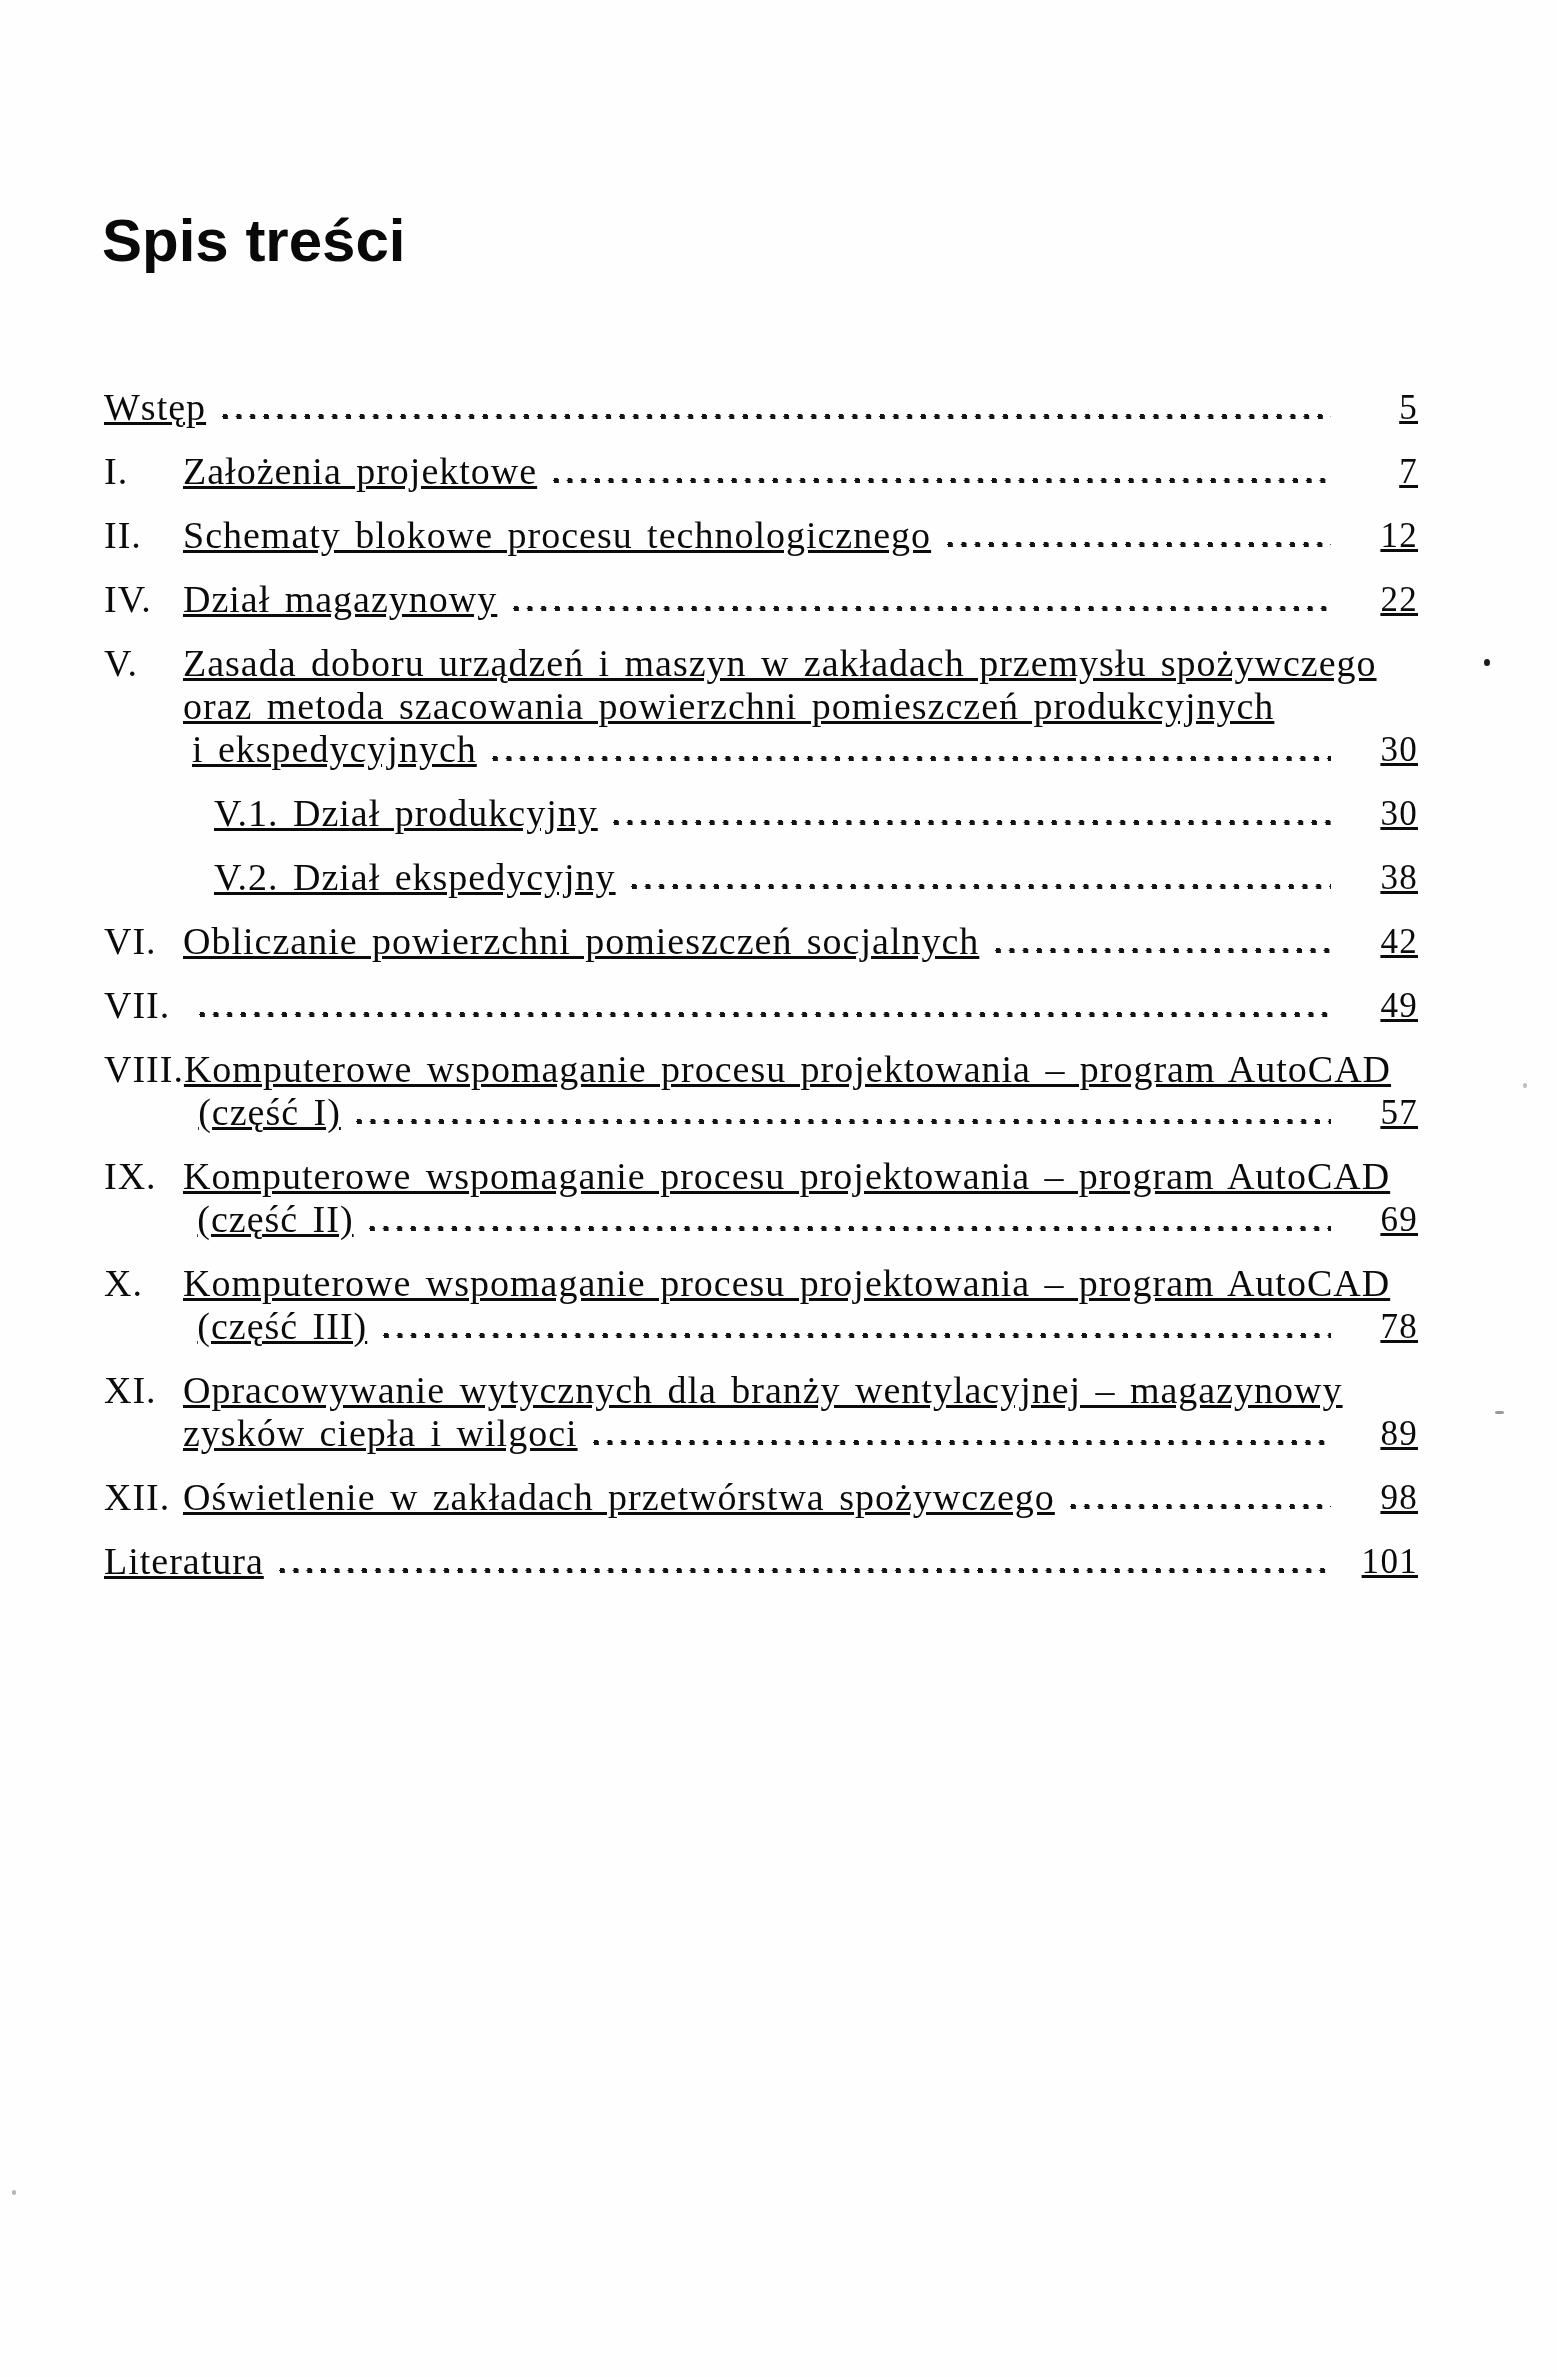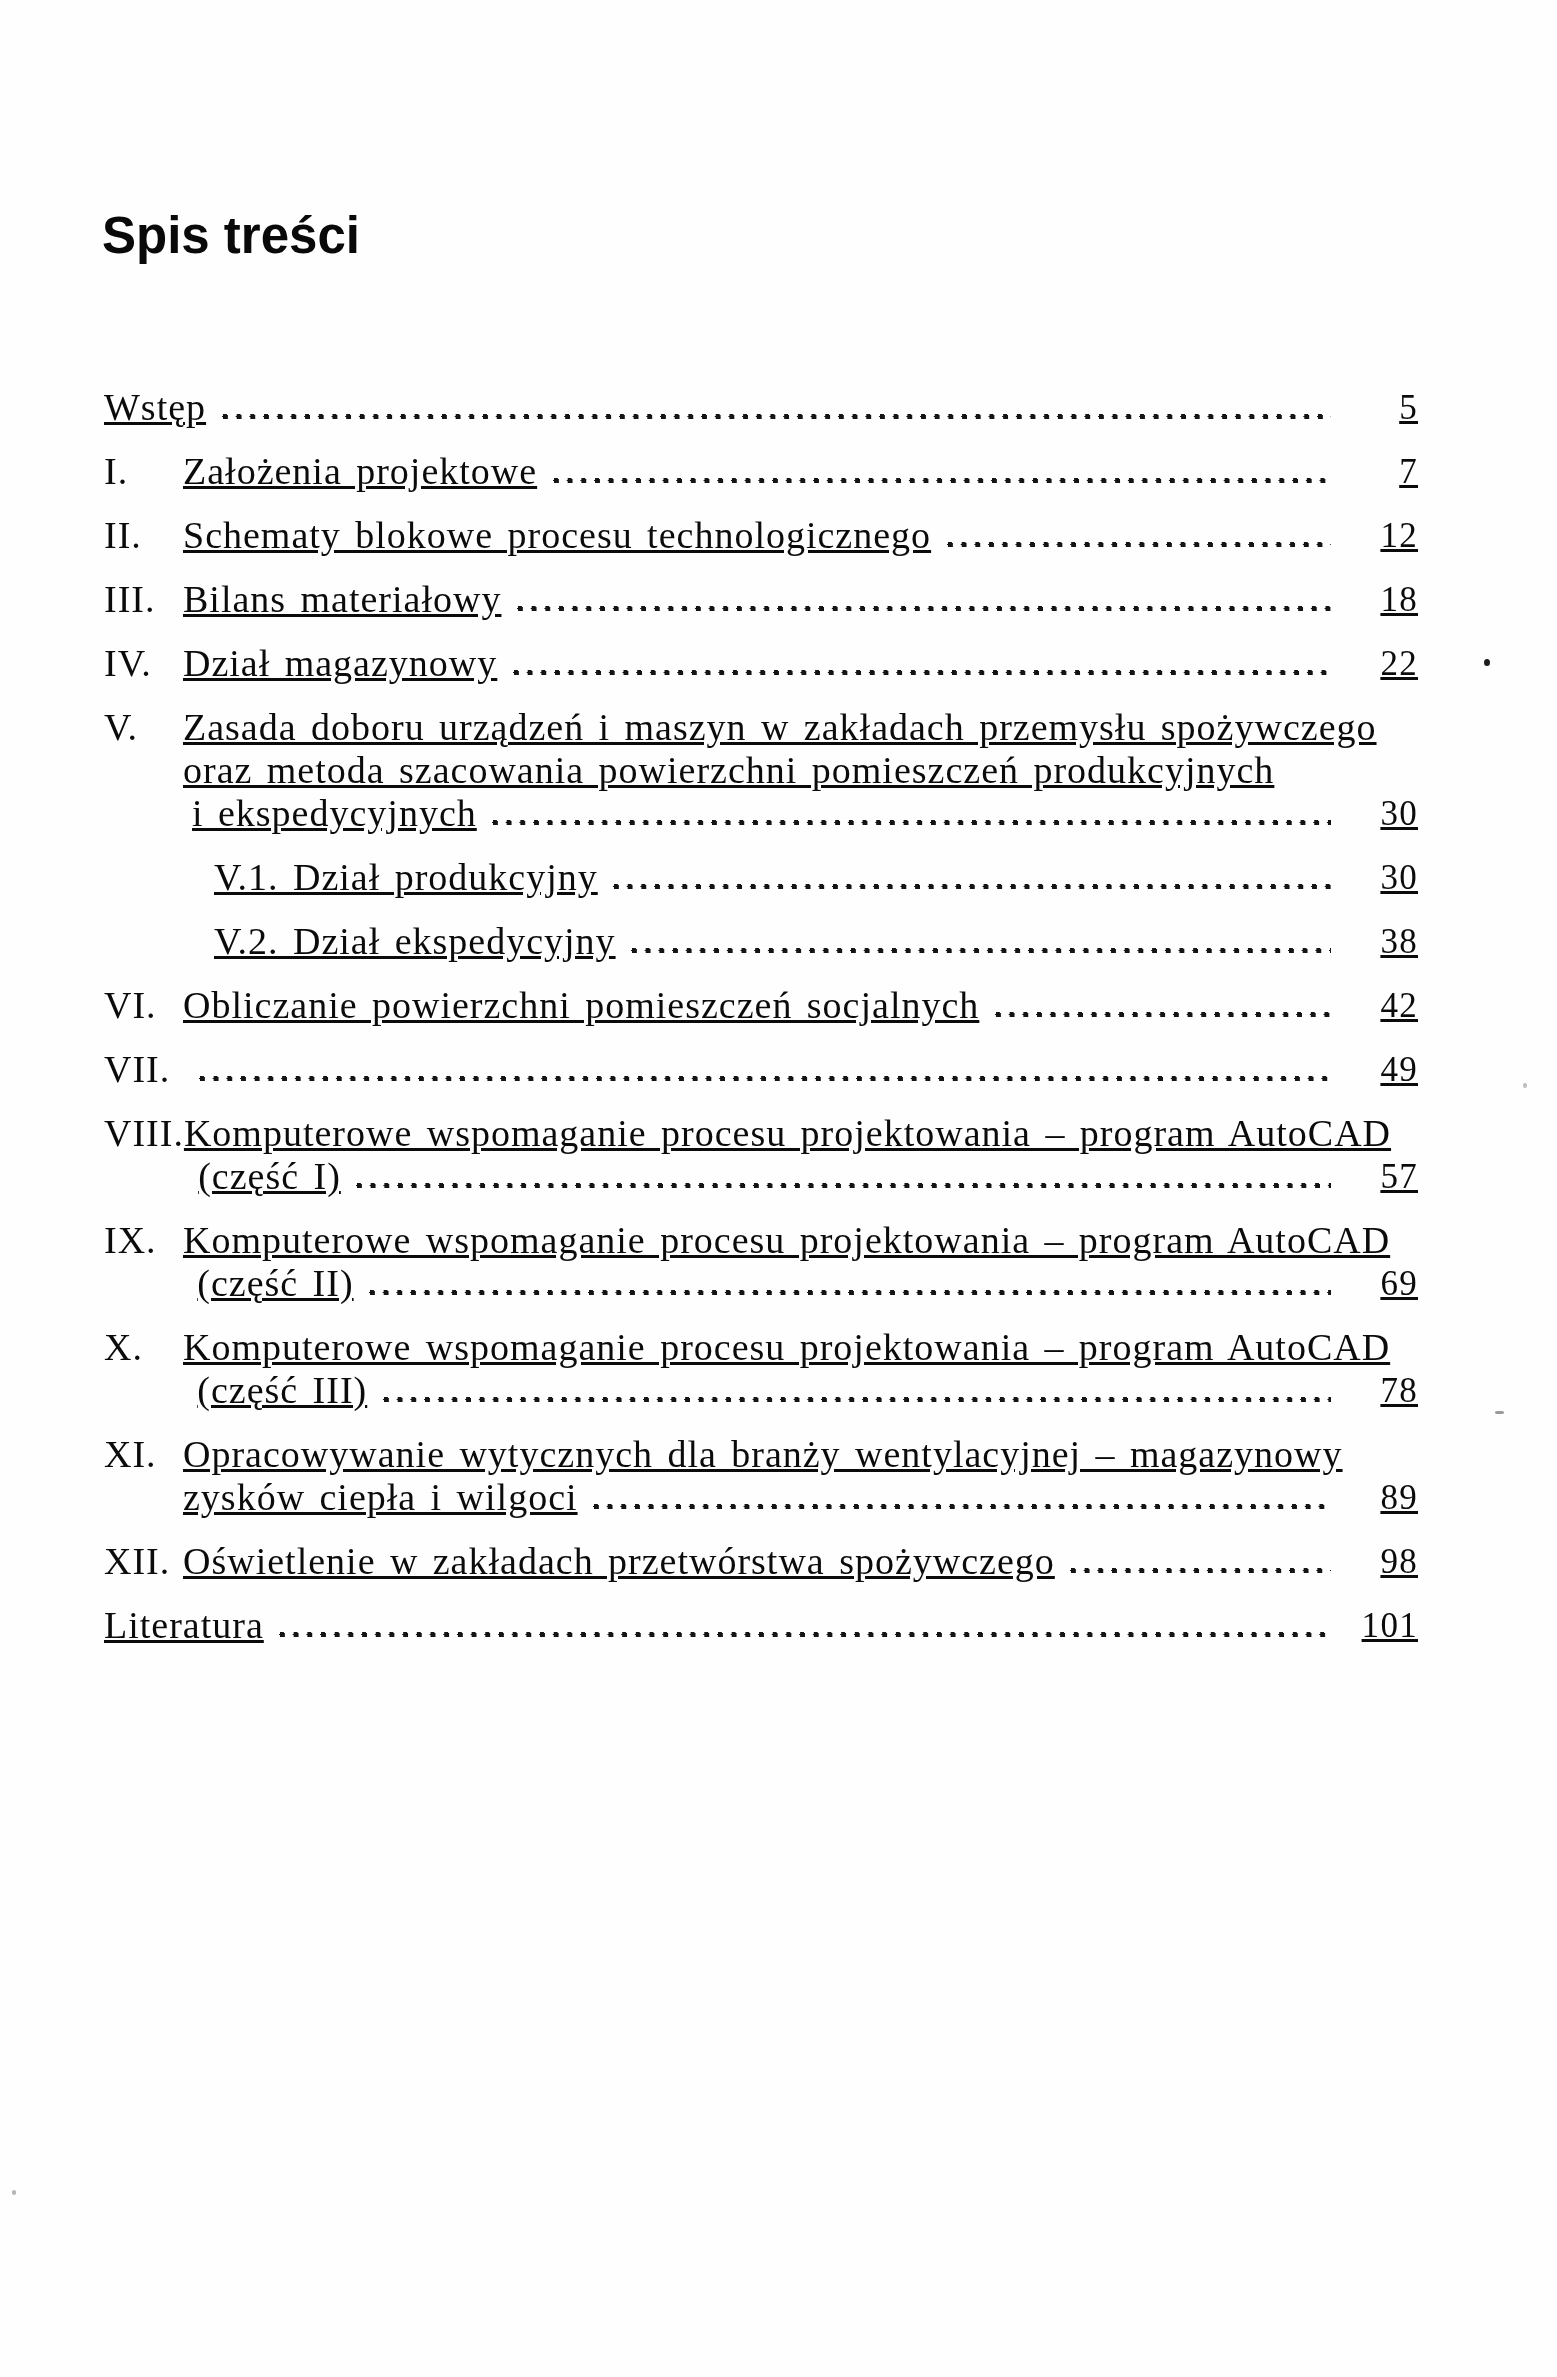--- a/index.html
+++ b/index.html
@@ -14,21 +14,21 @@
     position:absolute;inset:0;
     background:#fefefe;
     color:#0a0a0a;
   }
   .doc-title{
     position:absolute;
     left:102px;top:206px;
     margin:0;
     font-family:"Liberation Sans","DejaVu Sans",sans-serif;
     font-weight:700;
-    font-size:51px;
+    font-size:60px;
     letter-spacing:0px;
     color:#090909;
   }
   .toc{
     position:absolute;
     left:104px;top:386px;
     width:1314px;
   }
   .entry{
     display:flex;
@@ -103,30 +103,20 @@
         <span class="num">II.</span>
         <div class="body">
           <div class="lastline">
             <span class="ttext">Schematy blokowe procesu technologicznego</span>
             <span class="leader"></span>
             <span class="pagenum">12</span>
           </div>
         </div>
       </div>
       <div class="entry top">
-        <span class="num">III.</span>
-        <div class="body">
-          <div class="lastline">
-            <span class="ttext">Bilans materiałowy</span>
-            <span class="leader"></span>
-            <span class="pagenum">18</span>
-          </div>
-        </div>
-      </div>
-      <div class="entry top">
         <span class="num">IV.</span>
         <div class="body">
           <div class="lastline">
             <span class="ttext">Dział magazynowy</span>
             <span class="leader"></span>
             <span class="pagenum">22</span>
           </div>
         </div>
       </div>
       <div class="entry top">

